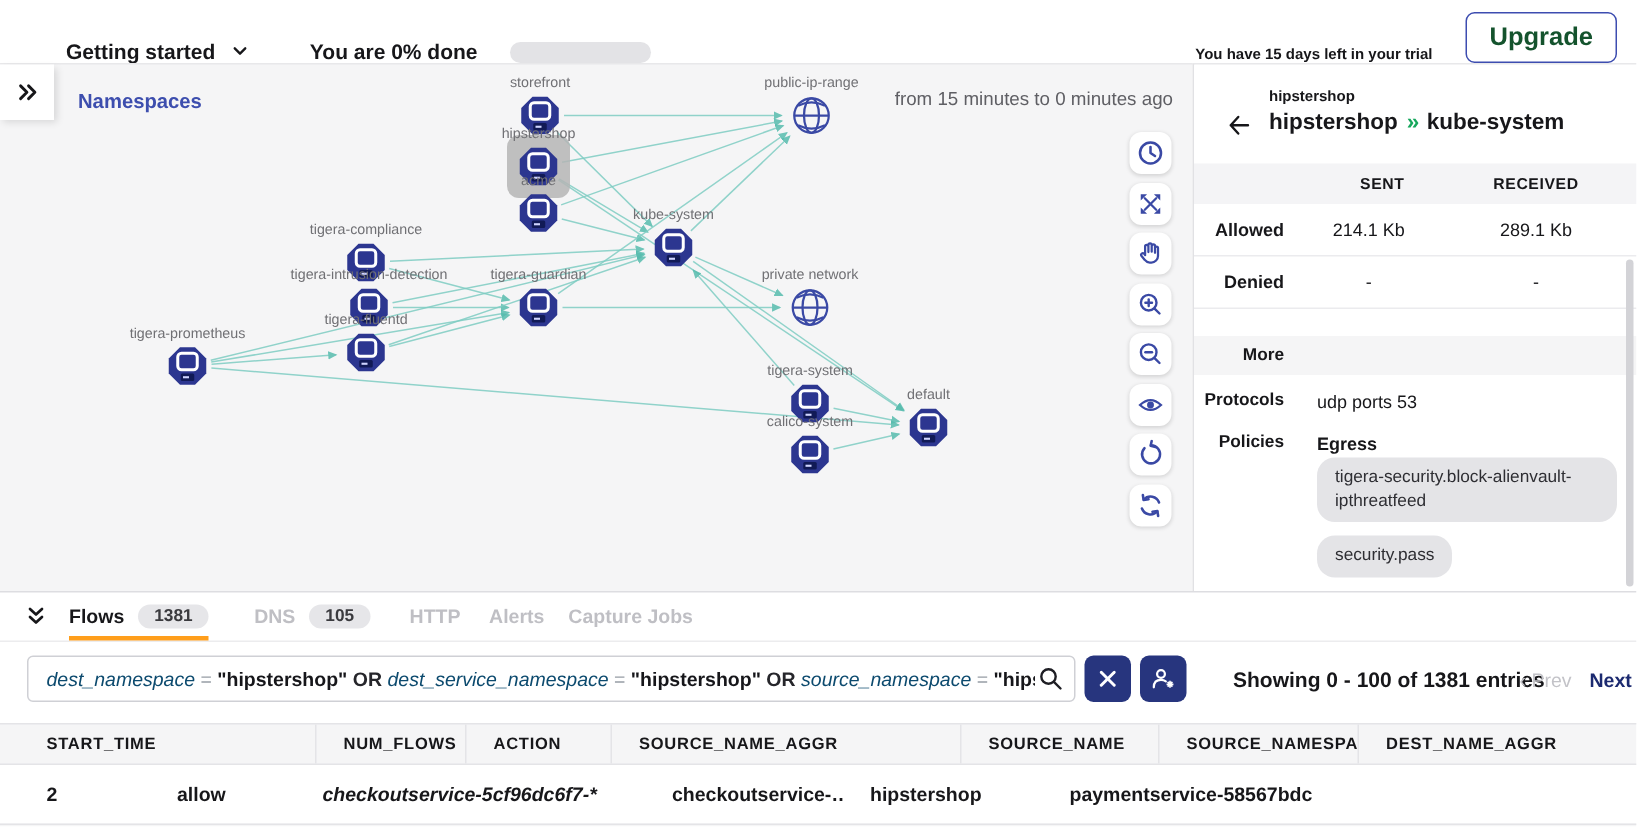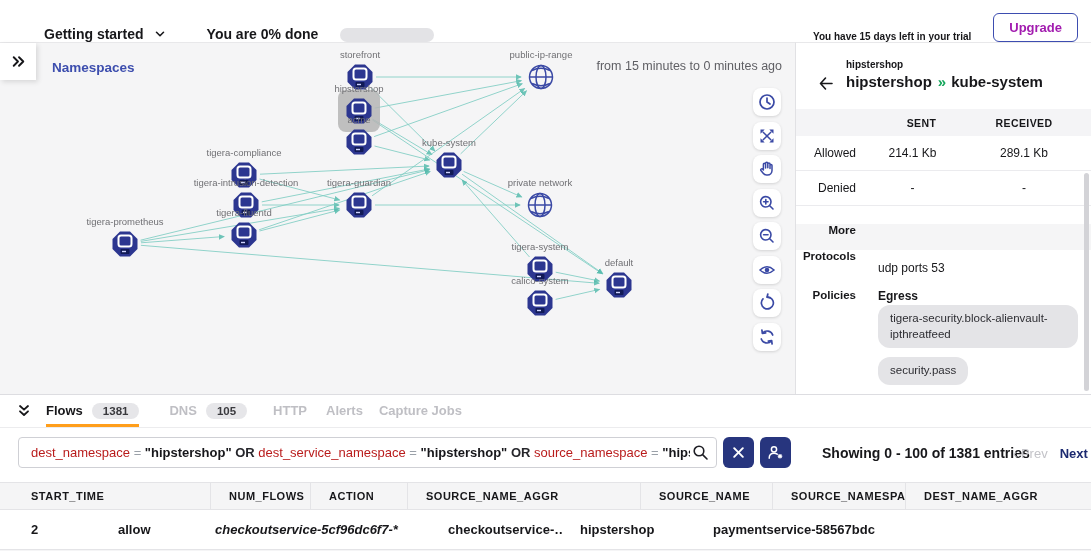--- a/index.html
+++ b/index.html
@@ -6,21 +6,21 @@
   html,body { width:1091px; height:551px; }
   body { position:relative; font-family:"Liberation Sans", sans-serif; background:#fff; overflow:hidden; color:#17171a; }
 
   
   .topbar { position:absolute; top:0; left:0; width:1091px; height:42px; background:#fff; display:flex; align-items:flex-end; }
   .gs { margin-left:44px; font-size:14px; font-weight:700; display:flex; align-items:center; gap:9px; }
   .done-text { margin-left:40px; font-size:14px; font-weight:700; }
   .progress-pill { margin-left:22px; width:94px; height:14px; border-radius:7px; background:#e3e3e6; }
   .top-spacer { flex:1; }
   .trial-text { font-size:10px; font-weight:700; }
-  .upgrade-btn { margin:0 13px 0 22px; padding:6px 15px; border:1.5px solid #3d4db0; border-radius:6px; background:#fff; color:#a21caf; font-size:13px; font-weight:700; cursor:pointer; font-family:inherit; }
+  .upgrade-btn { margin:0 13px 0 22px; padding:6px 15px; border:1.5px solid #3d4db0; border-radius:6px; background:#fff; color:#14532d; font-size:17px; font-weight:700; cursor:pointer; font-family:inherit; }
 
   
   .main { position:absolute; top:42px; left:0; width:1091px; height:352px; }
   .graph-panel { position:absolute; left:0; top:0; width:795px; height:352px; background:#f5f5f6; border-top:1px solid #e8e8ea; }
   .expand-btn { position:absolute; left:0; top:0; width:36px; height:37px; background:#fff; box-shadow:2px 2px 5px rgba(0,0,0,.12); display:flex; align-items:center; justify-content:center; cursor:pointer; }
   .graph-title { position:absolute; left:52px; top:17px; color:#3d4eae; font-size:13.5px; font-weight:700; }
   .time-range { position:absolute; right:13px; top:16px; color:#5f5f64; font-size:12.5px; }
   svg.graph { position:absolute; left:0; top:0; }
   svg.graph text { font-family:"Liberation Sans", sans-serif; }
   .toolbar { position:absolute; right:14px; top:45px; display:flex; flex-direction:column; }
@@ -30,43 +30,43 @@
   .side-panel { position:absolute; left:795px; top:0; width:296px; height:352px; background:#fff; border-left:1px solid #e1e1e4; border-top:1px solid #e8e8ea; overflow:hidden; }
   .eyebrow { position:absolute; left:50px; top:16px; font-size:10px; font-weight:700; }
   .back-btn { position:absolute; left:18px; top:29px; width:22px; height:22px; display:flex; align-items:center; justify-content:center; cursor:pointer; }
   .detail-title { position:absolute; left:50px; top:30px; font-size:15px; font-weight:700; white-space:nowrap; }
   .detail-title .sep { color:#16a75c; margin:0 6px; letter-spacing:-1px; }
   .stats-header { position:absolute; left:0; top:66px; width:296px; height:27px; background:#f4f4f6; display:flex; align-items:center; }
   .stats-header .h-label { width:78px; }
   .stats-header .h-sent { width:95px; text-align:center; font-size:10.5px; font-weight:700; letter-spacing:.4px; }
   .stats-header .h-recv { width:110px; text-align:center; font-size:10.5px; font-weight:700; letter-spacing:.4px; }
   .stat-row { position:absolute; left:0; width:296px; height:35px; display:flex; align-items:center; border-bottom:1px solid #ebebee; }
-  .stat-row .r-label { width:60px; text-align:right; font-size:12px; font-weight:400; }
+  .stat-row .r-label { width:60px; text-align:right; font-size:12px; font-weight:700; }
   .stat-row .r-sent { width:113px; text-align:center; font-size:12px; }
   .stat-row .r-recv { width:110px; text-align:center; font-size:12px; }
-  .more-row { position:absolute; left:0; top:181px; width:296px; height:26px; background:#f5f5f6; display:flex; }
+  .more-row { position:absolute; left:0; top:181px; width:296px; height:26px; background:#f5f5f6; display:flex; align-items:center; }
   .more-row span { width:60px; text-align:right; font-size:11.5px; font-weight:700; }
   .kv-label { position:absolute; left:0; width:60px; text-align:right; font-size:11.5px; font-weight:700; }
   .kv-value { position:absolute; left:82px; font-size:12px; }
   .pills { position:absolute; left:82px; top:262px; width:205px; }
   .pill { display:inline-block; background:#e4e4e7; border-radius:12px; padding:6px 12px; font-size:11.5px; color:#2e2e33; margin-bottom:9px; max-width:200px; overflow-wrap:anywhere; line-height:1.35; cursor:pointer; }
   .scroll-thumb { position:absolute; right:2px; top:130px; width:5px; height:218px; border-radius:3px; background:#d3d3d7; }
 
   
   .tabsbar { position:absolute; top:394px; left:0; width:1091px; height:34px; background:#fff; border-top:1px solid #dddde1; border-bottom:1px solid #ececee; display:flex; align-items:stretch; }
   .collapse-icon { align-self:center; margin-left:16px; width:16px; height:16px; cursor:pointer; }
   .tab { display:flex; align-items:center; gap:9px; font-size:13px; font-weight:700; color:#bfbfc4; cursor:pointer; border-bottom:3px solid transparent; padding-top:2px; }
   .tab.active { color:#17171a; border-bottom-color:#ff9e1b; }
   .tab .badge { background:#e6e6e9; border-radius:10px; padding:2px 11px; font-size:11.5px; font-weight:700; color:#3a3a3e; }
 
   
   .filterbar { position:absolute; top:428px; left:0; width:1091px; height:50px; background:#fff; }
   .query-box { position:absolute; left:18px; top:9px; width:699px; height:31px; border:1px solid #cfd0d5; border-radius:4px; background:#fff; overflow:hidden; }
   .query-text { position:absolute; left:0; top:0; right:26px; height:29px; line-height:29px; padding-left:12px; white-space:nowrap; overflow:hidden; font-size:13px; }
-  .qt-field { color:#b91c1c; }
+  .qt-field { color:#0c4a6e;font-style:italic; }
   .qt-op { color:#9aa0a8; }
   .qt-value { color:#16161a; font-weight:700; }
   .qt-or { color:#26262b; font-weight:700; }
   .search-glyph { position:absolute; right:7px; top:6px; }
   .sq-btn { position:absolute; top:9px; width:31px; height:31px; background:#27357e; border-radius:6px; display:flex; align-items:center; justify-content:center; cursor:pointer; border:none; }
   .clear-btn { left:723px; }
   .user-btn { left:760px; }
   .showing { position:absolute; left:822px; top:17px; font-size:14px; font-weight:700; }
   .pager { position:absolute; left:1013px; top:18px; font-size:13px; white-space:nowrap; }
   .pager .prev { color:#c3c3c8; margin-right:12px; cursor:default; }
@@ -369,21 +369,21 @@
       <div class="r-recv">289.1 Kb</div>
     </div>
     <div class="stat-row" style="top:128px;">
       <div class="r-label">Denied</div>
       <div class="r-sent">-</div>
       <div class="r-recv">-</div>
     </div>
     <div class="more-row">
         <span>More</span>
       </div>
-    <div class="kv-label" style="top:207px;text-align:right;">Protocols</div>
+    <div class="kv-label" style="top:218px;text-align:right;">Protocols</div>
     <div class="kv-value" style="top:218px;">udp ports 53</div>
     <div class="kv-label" style="top:246px;">Policies</div>
     <div class="kv-value" style="top:246px; font-weight:700;">Egress</div>
     <div class="pills"><div class="pill">tigera-security.block-alienvault-ipthreatfeed</div><div class="pill">security.pass</div><div class="pill">platform.allow-kube-dns</div></div>
     <div class="scroll-thumb"></div>
   </div>
 </div>
 
 <div class="tabsbar">
   <svg class="collapse-icon" viewBox="0 0 16 16">

